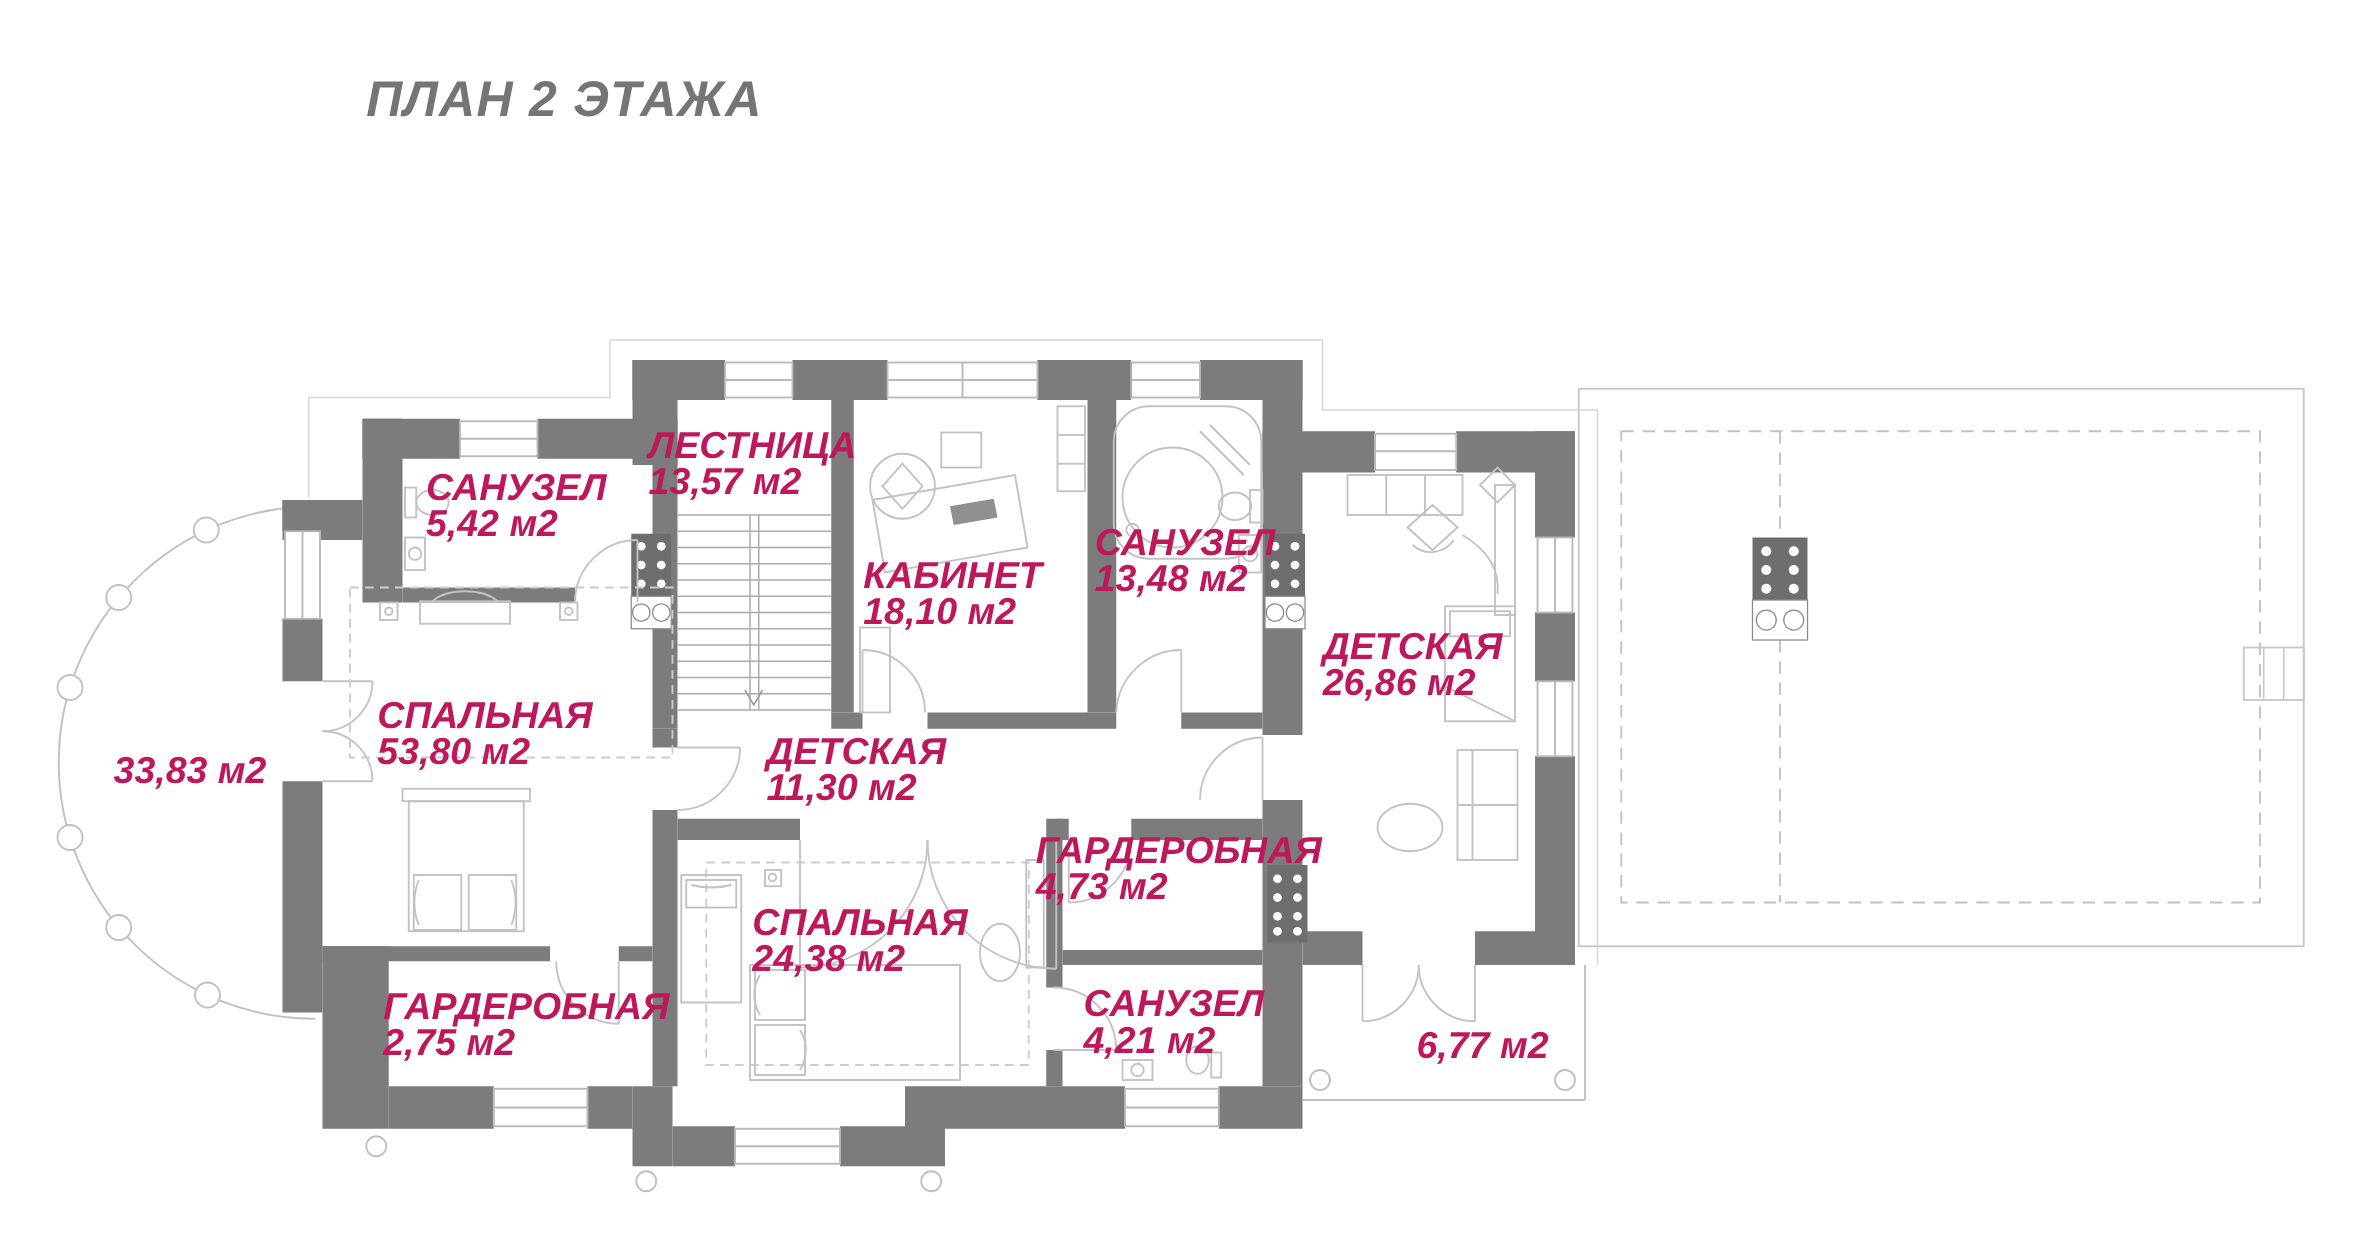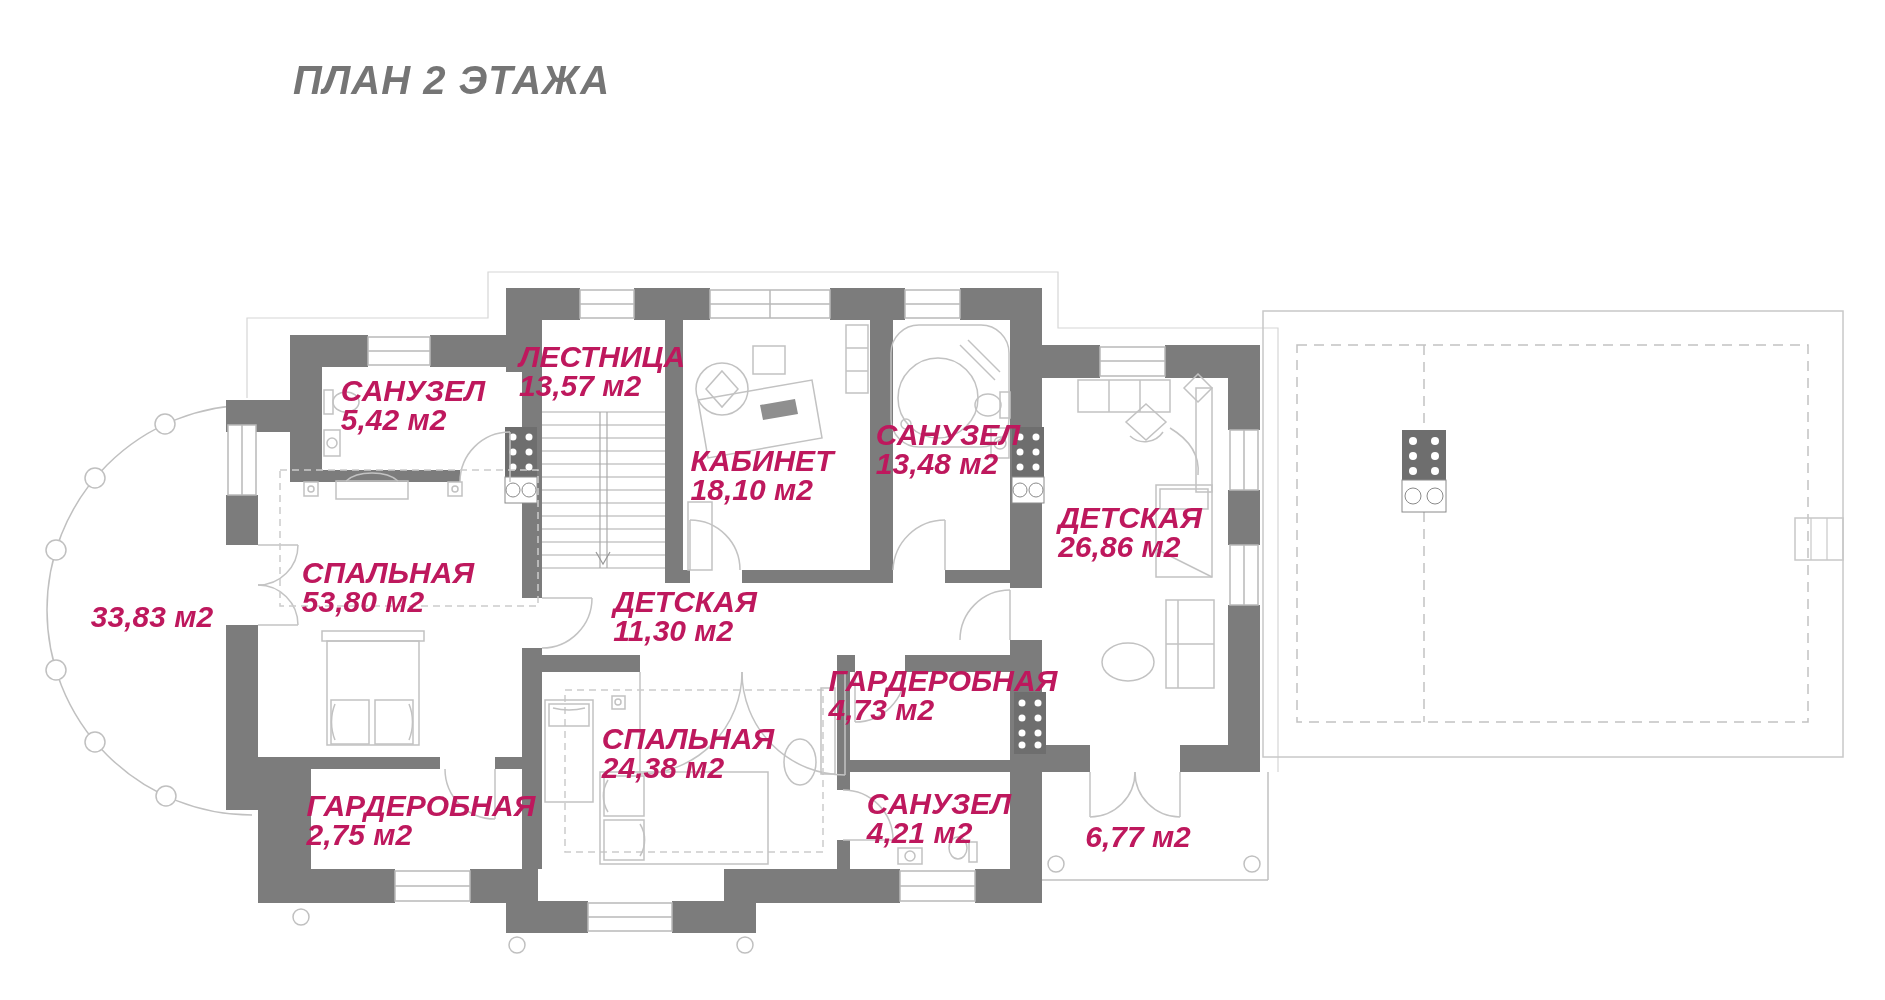--- a/index.html
+++ b/index.html
@@ -361,17 +361,17 @@
     <span class="one">ГАРДЕРОБНАЯ</span>
     <span class="one">2,75 м2</span>
   </div>
   <div class="lbl" style="left:939px;top:789px">
     <span class="one">САНУЗЕЛ</span>
     <span class="one">4,21 м2</span>
   </div>
   <div class="lbl" style="left:152px;top:602px">
     <span class="one">33,83 м2</span>
   </div>
-  <div class="lbl" style="left:1138px;top:822px">
+  <div class="lbl" style="left:1186px;top:822px">
     <span class="one">6,77 м2</span>
   </div>
 
 </div>
 
 </body></html>

